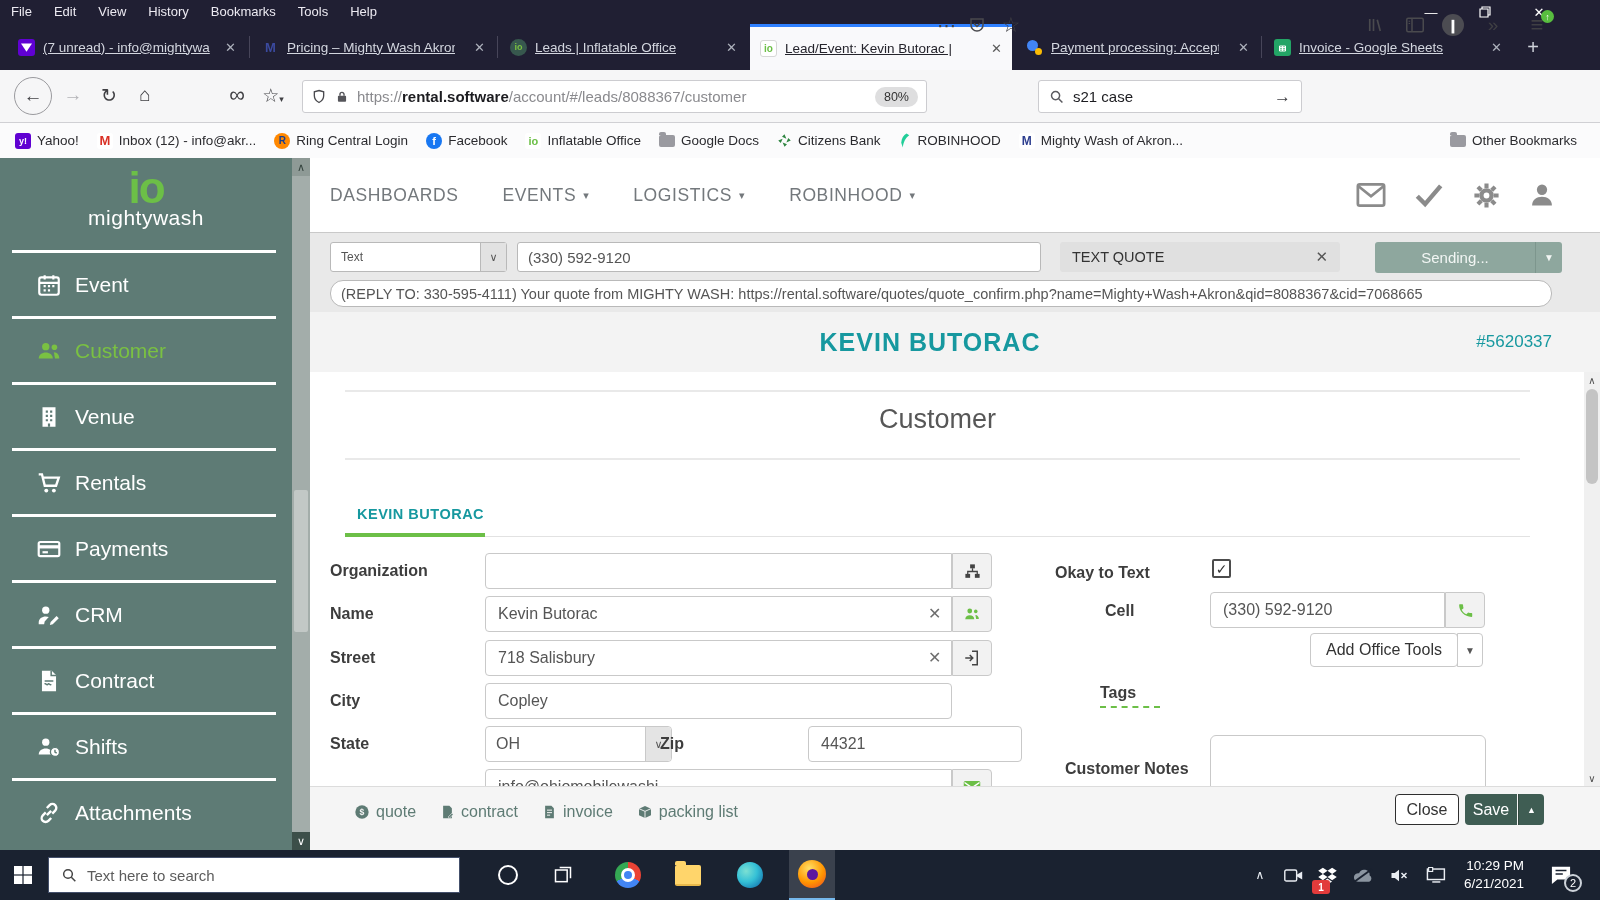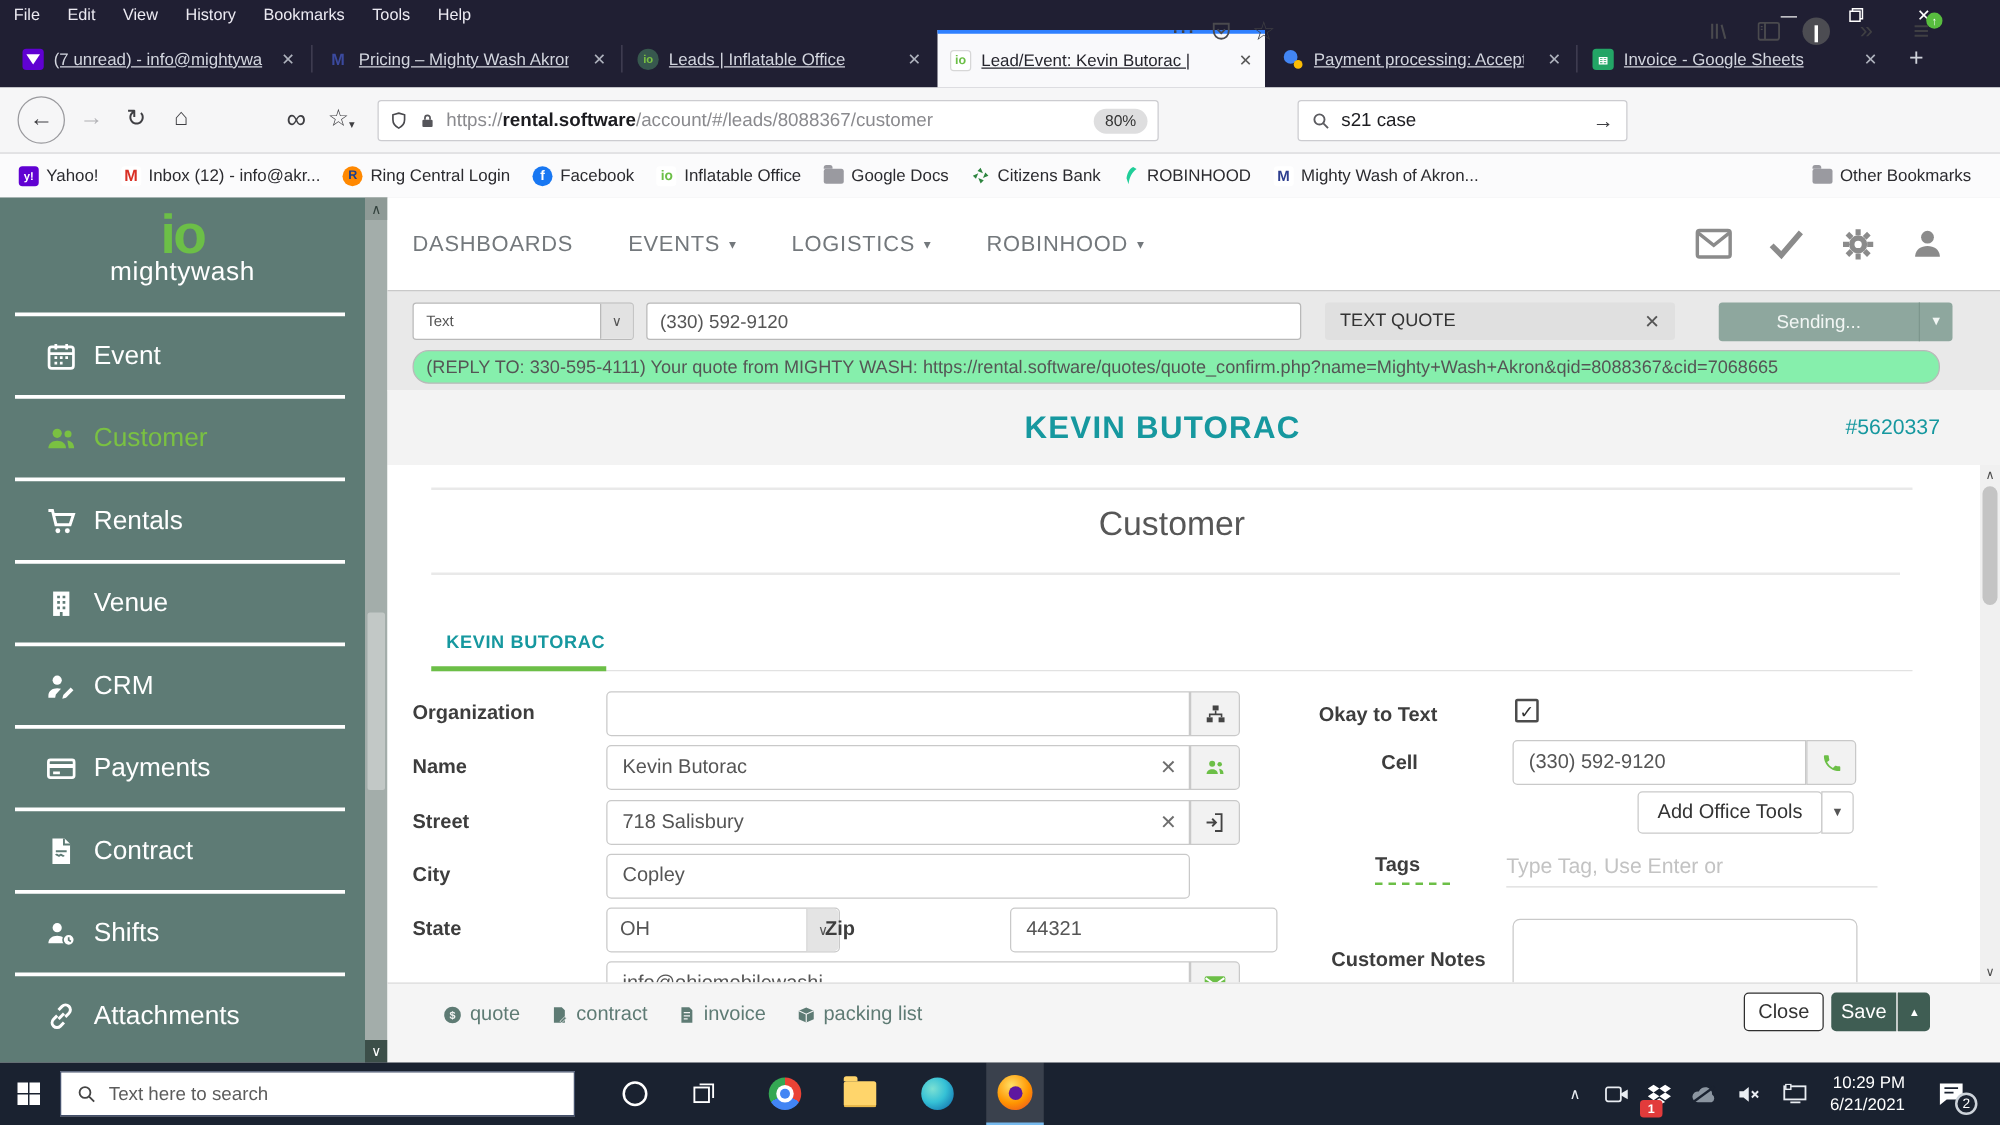--- a/index.html
+++ b/index.html
@@ -72,21 +72,21 @@
   .fsel .sv{flex:1;padding-left:10px;font-size:12px;color:#555;}
   .fsel .sa{width:25px;align-self:stretch;background:#e2e2e2;border-left:1px solid #b9b9b9;display:flex;align-items:center;justify-content:center;color:#555;font-size:11px;}
   .txt{background:#fff;border:1px solid #b9b9b9;border-radius:3px;font-size:15px;color:#555;box-sizing:border-box;
     padding:0 10px;font-family:"Liberation Sans",sans-serif;outline:none;}
   .chip{position:absolute;background:#e0e0e0;border-radius:3px;display:flex;align-items:center;font-size:14.5px;color:#333;
     padding:0 12px;box-sizing:border-box;}
   .chip .cx{margin-left:auto;color:#555;font-size:15px;}
   .sendbtn{position:absolute;background:#8ea79e;border-radius:3px;color:#f2f6f4;font-size:15px;display:flex;align-items:center;}
   .sendbtn .lbl{flex:1;text-align:center;}
   .sendbtn .sc{width:26px;align-self:stretch;border-left:1px solid #7d968d;display:flex;align-items:center;justify-content:center;font-size:10px;}
-  .preview{position:absolute;left:20px;top:47px;width:1222px;height:27px;background:#86efac;border:1px solid #b9b9b9;
+  .preview{position:absolute;left:20px;top:47px;width:1222px;height:27px;background:#ffffff;border:1px solid #b9b9b9;
     border-radius:13px;display:flex;align-items:center;padding:0 10px;box-sizing:border-box;font-size:14.5px;color:#555;
     white-space:nowrap;overflow:hidden;}
 
   .titleband{position:absolute;left:310px;top:312px;width:1290px;height:60px;background:#f3f3f3;}
   .leadname{position:absolute;left:0;width:1240px;top:16px;text-align:center;color:#16989f;font-size:25px;font-weight:bold;letter-spacing:1px;}
   .leadid{position:absolute;right:48px;top:20px;color:#16989f;font-size:17px;}
 
   .content{position:absolute;left:310px;top:372px;width:1290px;height:414px;background:#fff;overflow:hidden;}
   .hr{position:absolute;height:2px;background:#e9e9e9;}
   .sectionh{position:absolute;left:35px;width:1185px;text-align:center;color:#575757;font-size:27px;}
@@ -322,48 +322,48 @@
       <svg class="sic" viewBox="0 0 24 24">
           <circle cx="9" cy="8" r="3.4" fill="currentColor"></circle>
           <path d="M2.5 19c0-3.6 3-5.6 6.5-5.6s6.5 2 6.5 5.6z" fill="currentColor"></path>
           <circle cx="17" cy="8.5" r="2.6" fill="currentColor"></circle>
           <path d="M16.5 13.2c3 .3 5 2.2 5 5.8h-4" fill="currentColor"></path>
         </svg>
       <span>Customer</span>
     </div>
     <div class="side-item">
       <svg class="sic" viewBox="0 0 24 24">
+          <rect x="6" y="3" width="12" height="18" fill="currentColor"></rect>
+          <path d="M9 6h2v2H9zM13 6h2v2h-2zM9 10h2v2H9zM13 10h2v2h-2zM9 14h2v2H9zM13 14h2v2h-2zM11 18h2v3h-2z" fill="#5e7b75"></path>
+        </svg>
+      <span>Venue</span>
+    </div>
+    <div class="side-item">
+      <svg class="sic" viewBox="0 0 24 24">
           <path d="M2.5 4h3l2.6 10.5h10.4L21 7H7" fill="none" stroke="currentColor" stroke-width="2.2"></path>
           <circle cx="9.5" cy="19" r="1.8" fill="currentColor"></circle>
           <circle cx="16.5" cy="19" r="1.8" fill="currentColor"></circle>
         </svg>
       <span>Rentals</span>
     </div>
     <div class="side-item">
       <svg class="sic" viewBox="0 0 24 24">
-          <rect x="6" y="3" width="12" height="18" fill="currentColor"></rect>
-          <path d="M9 6h2v2H9zM13 6h2v2h-2zM9 10h2v2H9zM13 10h2v2h-2zM9 14h2v2H9zM13 14h2v2h-2zM11 18h2v3h-2z" fill="#5e7b75"></path>
-        </svg>
-      <span>Venue</span>
+          <rect x="2.5" y="5.5" width="19" height="13" rx="1.5" fill="none" stroke="currentColor" stroke-width="2"></rect>
+          <path d="M2.5 10h19" stroke="currentColor" stroke-width="3"></path>
+          <path d="M6 15h5" stroke="currentColor" stroke-width="2"></path>
+        </svg>
+      <span>Payments</span>
     </div>
     <div class="side-item">
       <svg class="sic" viewBox="0 0 24 24">
           <circle cx="9" cy="7.5" r="3.4" fill="currentColor"></circle>
           <path d="M2.5 19c0-3.6 3-5.6 6.5-5.6 1 0 2 .2 2.8.5L8 18l-.5 2.5H2.5z" fill="currentColor"></path>
           <path d="M13.5 18.5l5.5-5.5 2 2-5.5 5.5-2.7.7z" fill="currentColor"></path>
         </svg>
       <span>CRM</span>
-    </div>
-    <div class="side-item">
-      <svg class="sic" viewBox="0 0 24 24">
-          <rect x="2.5" y="5.5" width="19" height="13" rx="1.5" fill="none" stroke="currentColor" stroke-width="2"></rect>
-          <path d="M2.5 10h19" stroke="currentColor" stroke-width="3"></path>
-          <path d="M6 15h5" stroke="currentColor" stroke-width="2"></path>
-        </svg>
-      <span>Payments</span>
     </div>
     <div class="side-item">
       <svg class="sic" viewBox="0 0 24 24">
           <path d="M5.5 2.5h9l4 4v15h-13z" fill="currentColor"></path>
           <path d="M14 2.5v4.5h4.5" fill="none" stroke="#5e7b75" stroke-width="1.4"></path>
           <path d="M8 12h8M8 15c1-1.5 2 1.5 3 0s2 1.5 3 0" stroke="#5e7b75" stroke-width="1.4" fill="none"></path>
         </svg>
       <span>Contract</span>
     </div>
     <div class="side-item">
@@ -536,21 +536,20 @@
           <path d="M6.6 10.8c1.5 3 3.6 5.1 6.6 6.6l2.2-2.2c.3-.3.7-.4 1.1-.2 1.2.4 2.6.6 4 .6.6 0 1 .4 1 1V20c0 .6-.4 1-1 1C10.6 21 3 13.4 3 4c0-.6.4-1 1-1h3.5c.6 0 1 .4 1 1 0 1.4.2 2.7.6 4 .1.4 0 .8-.2 1.1z" fill="#6cbf47"></path>
         </svg>
     </div>
 
     <div class="btn abs" style="left:1000px;top:261px;width:148px;height:34px;">
       <span>Add Office Tools</span>
     </div>
     <div class="btn abs" style="left:1147px;top:261px;width:26px;height:34px;border-radius:0 4px 4px 0;font-size:10px;color:#555;">▼</div>
 
     <div class="flabel" style="left:790px;width:60px;top:312px;border-bottom:2px dashed #6cbf47;padding-bottom:4px;">Tags</div>
-    <div class="tagsline" style="left:895px;top:300px;width:297px;height:38px;">Type Tag, Use Enter or </div>
 
     <div class="flabel" style="left:755px;width:135px;top:388px;">Customer Notes</div>
     <textarea class="notes" style="left: 900px; top: 363px; width: 270px; height: 70px; position: absolute;"></textarea>
 
     <div class="cscroll">
       <div class="cs-btn" style="top:0;">∧</div>
       <div class="cs-thumb" style="top:17px;height:95px;"></div>
       <div class="cs-btn" style="bottom:0;">∨</div>
     </div>
   </div>

